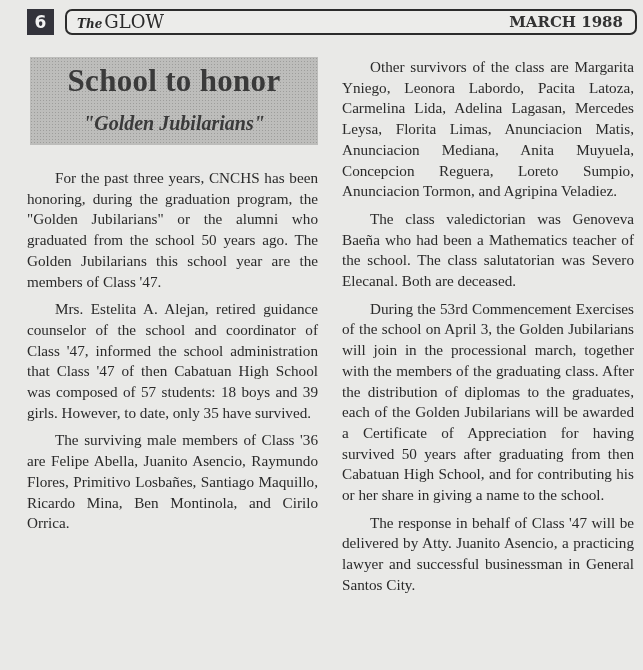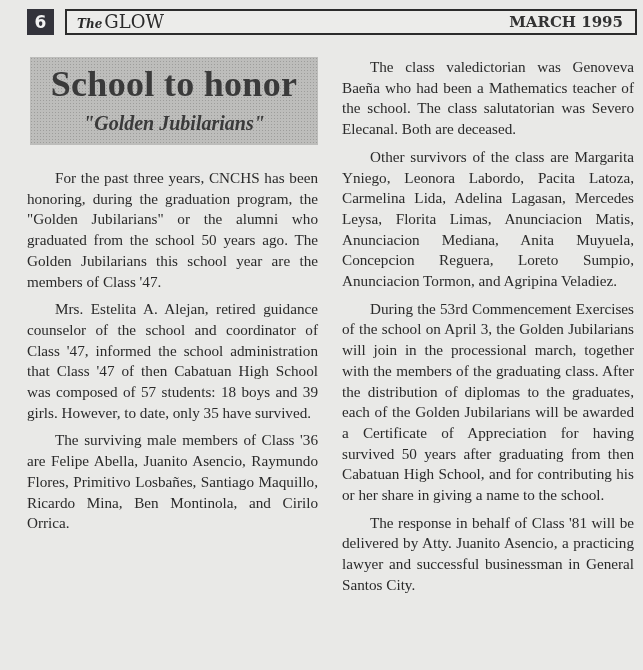--- a/index.html
+++ b/index.html
@@ -15,21 +15,21 @@
       position: absolute; left: 27px; top: 9px; width: 610px; height: 26px;
     }
     .page-num {
       position: absolute; left: 0; top: 0; width: 27px; height: 26px;
       background: #33333b; color: #f2f2f2;
       font-family: "DejaVu Sans", sans-serif; font-weight: bold;
       font-size: 17px; line-height: 26px; text-align: center;
     }
     .banner {
       position: absolute; left: 38px; top: 0; right: 0; height: 22px;
-      border: 2px solid #2c2c2c; border-radius: 0;
+      border: 2px solid #2c2c2c; border-radius: 7px;
       background: #ececea;
     }
     .logo {
       position: absolute; left: 10px; top: 0; line-height: 22px;
       font-family: "DejaVu Serif", serif; font-size: 18px; color: #2a2a2a;
       white-space: nowrap;
     }
     .logo .the {
       font-family: "DejaVu Serif", serif; font-style: italic; font-size: 12px;
       font-weight: bold; margin-right: 2px;
@@ -41,21 +41,21 @@
     }
     
     .headline-box {
       position: absolute; left: 30px; top: 57px; width: 288px; height: 88px;
       background-color: #bdbdbb;
       background-image: radial-gradient(#9d9d9b 0.8px, transparent 1px);
       background-size: 3px 3px;
     }
     .headline {
       position: absolute; left: 0; right: 0; top: 6px; text-align: center;
-      font-family: "Liberation Serif", serif; font-weight: bold; font-size: 36px;
+      font-family: "Liberation Serif", serif; font-weight: bold; font-size: 31px;
       color: #3a3a3a; letter-spacing: 0.3px; margin: 0;
     }
     .subhead {
       position: absolute; left: 0; right: 0; top: 55px; text-align: center;
       font-family: "Liberation Serif", serif; font-weight: bold; font-style: italic;
       font-size: 20px; color: #3a3a3a; margin: 0;
     }
     
     .column {
       position: absolute; font-size: 15.2px; line-height: 20.7px;
@@ -67,33 +67,33 @@
   </style>
 </head>
 <body>
 
 <div class="masthead">
   <div class="page-num">6</div>
   <div class="banner">
     <div class="logo">
       <span class="the">The</span><span>GLOW</span>
     </div>
-    <div class="issue-date">MARCH 1995</div>
+    <div class="issue-date">MARCH 1988</div>
   </div>
 </div>
 
 <div class="headline-box">
   <h1 class="headline">School to honor</h1>
   <h2 class="subhead">"Golden Jubilarians"</h2>
 </div>
 
 <div class="column col-left">
   <p>For the past three years, CNCHS has been honoring, during the graduation program, the "Golden Jubilarians" or the alumni who graduated from the school 50 years ago. The Golden Jubilarians this school year are the members of Class '47.</p>
   <p>Mrs. Estelita A. Alejan, retired guidance counselor of the school and coordinator of Class '47, informed the school administration that Class '47 of then Cabatuan High School was composed of 57 students: 18 boys and 39 girls. However, to date, only 35 have survived.</p>
   <p>The surviving male members of Class '36 are Felipe Abella, Juanito Asencio, Raymundo Flores, Primitivo Losbañes, Santiago Maquillo, Ricardo Mina, Ben Montinola, and Cirilo Orrica.</p>
 </div>
 
 <div class="column col-right">
+  <p>Other survivors of the class are Margarita Yniego, Leonora Labordo, Pacita Latoza, Carmelina Lida, Adelina Lagasan, Mercedes Leysa, Florita Limas, Anunciacion Matis, Anunciacion Mediana, Anita Muyuela, Concepcion Reguera, Loreto Sumpio, Anunciacion Tormon, and Agripina Veladiez.</p>
   <p>The class valedictorian was Genoveva Baeña who had been a Mathematics teacher of the school. The class salutatorian was Severo Elecanal. Both are deceased.</p>
-  <p>Other survivors of the class are Margarita Yniego, Leonora Labordo, Pacita Latoza, Carmelina Lida, Adelina Lagasan, Mercedes Leysa, Florita Limas, Anunciacion Matis, Anunciacion Mediana, Anita Muyuela, Concepcion Reguera, Loreto Sumpio, Anunciacion Tormon, and Agripina Veladiez.</p>
   <p>During the 53rd Commencement Exercises of the school on April 3, the Golden Jubilarians will join in the processional march, together with the members of the graduating class. After the distribution of diplomas to the graduates, each of the Golden Jubilarians will be awarded a Certificate of Appreciation for having survived 50 years after graduating from then Cabatuan High School, and for contributing his or her share in giving a name to the school.</p>
-  <p>The response in behalf of Class '81 will be delivered by Atty. Juanito Asencio, a practicing lawyer and successful businessman in General Santos City.</p>
+  <p>The response in behalf of Class '47 will be delivered by Atty. Juanito Asencio, a practicing lawyer and successful businessman in General Santos City.</p>
 </div>
 
 </body></html>

